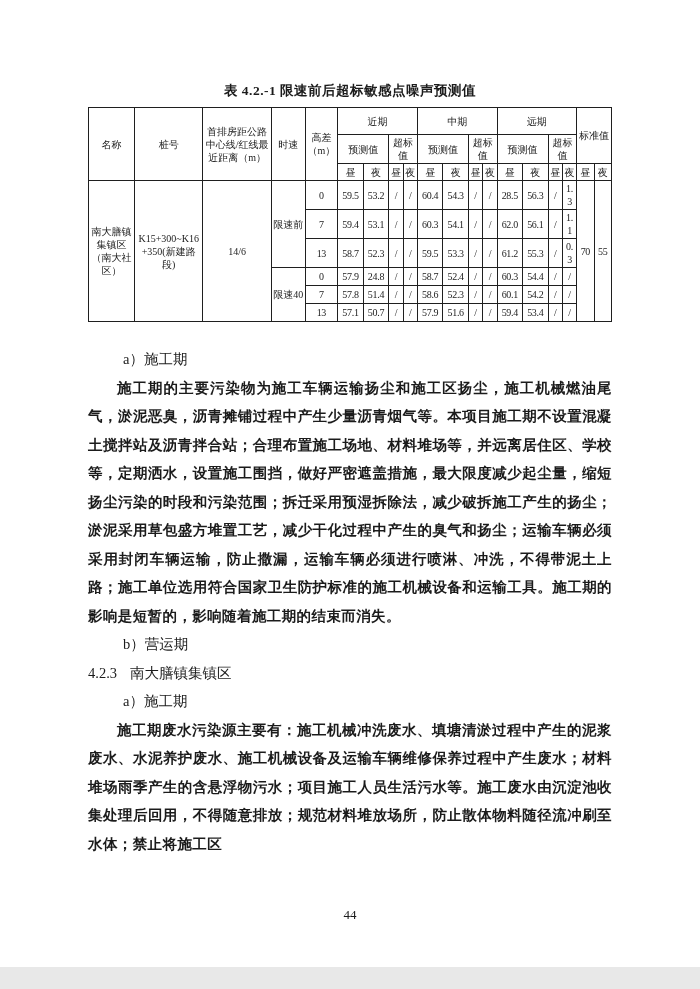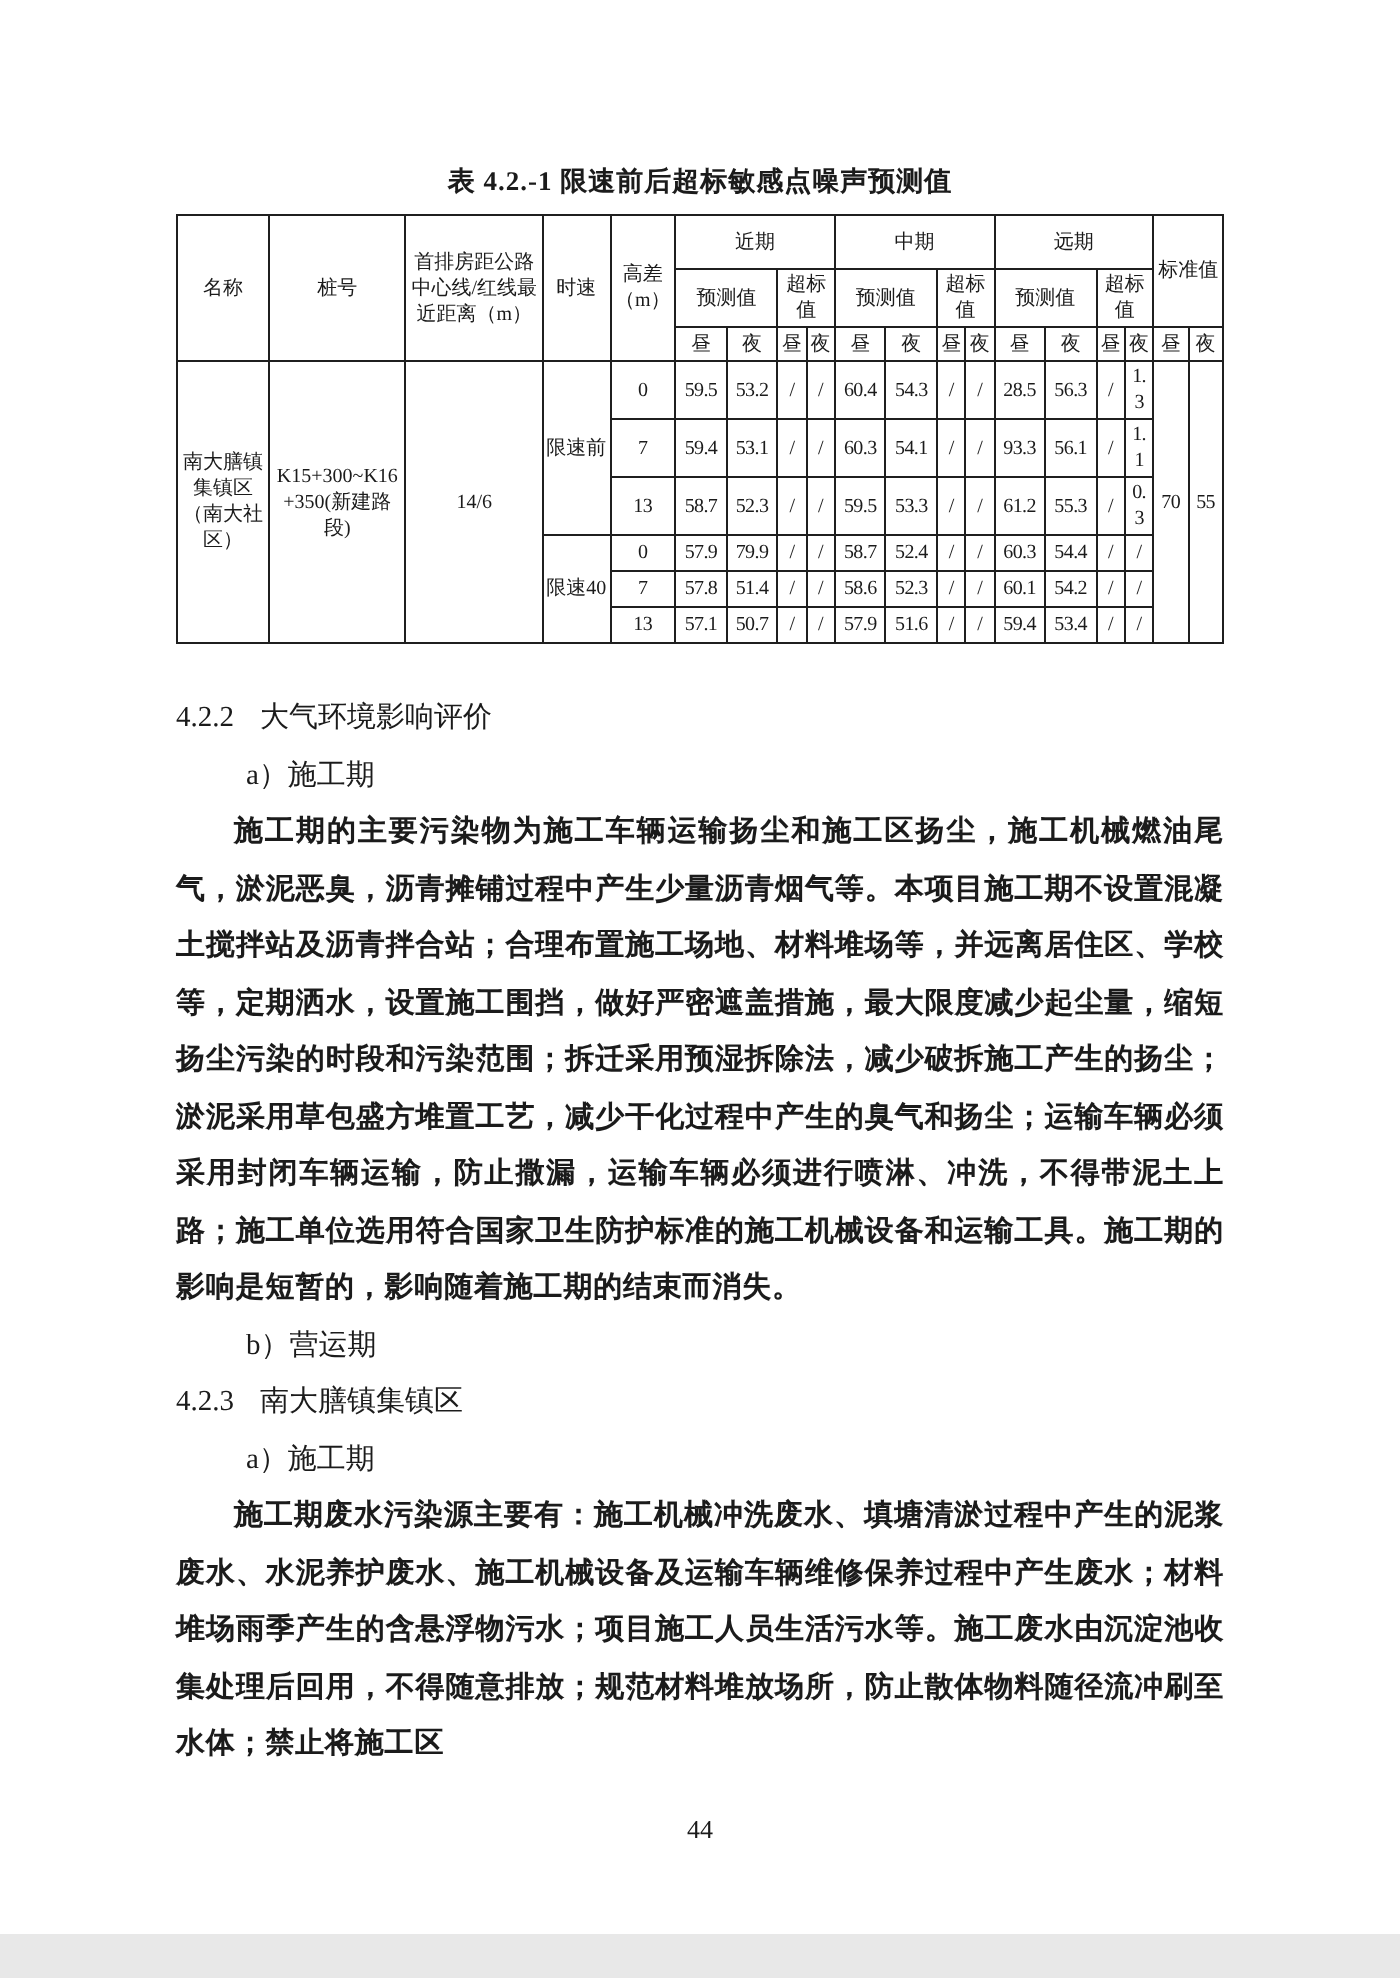--- a/index.html
+++ b/index.html
@@ -129,21 +129,21 @@
       <tr class="d">
         <td class="num">7</td>
         <td class="num">59.4</td>
         <td class="num">53.1</td>
         <td class="num">/</td>
         <td class="num">/</td>
         <td class="num">60.3</td>
         <td class="num">54.1</td>
         <td class="num">/</td>
         <td class="num">/</td>
-        <td class="num">93.3</td>
+        <td class="num">62.0</td>
         <td class="num">56.1</td>
         <td class="num">/</td>
         <td class="num">1.1</td>
       </tr>
       <tr class="d">
         <td class="num">13</td>
         <td class="num">58.7</td>
         <td class="num">52.3</td>
         <td class="num">/</td>
         <td class="num">/</td>
@@ -153,21 +153,21 @@
         <td class="num">/</td>
         <td class="num">61.2</td>
         <td class="num">55.3</td>
         <td class="num">/</td>
         <td class="num">0.3</td>
       </tr>
       <tr class="d">
         <td rowspan="3">限速40</td>
         <td class="num">0</td>
         <td class="num">57.9</td>
-        <td class="num">79.9</td>
+        <td class="num">24.8</td>
         <td class="num">/</td>
         <td class="num">/</td>
         <td class="num">58.7</td>
         <td class="num">52.4</td>
         <td class="num">/</td>
         <td class="num">/</td>
         <td class="num">60.3</td>
         <td class="num">54.4</td>
         <td class="num">/</td>
         <td class="num">/</td>
@@ -199,21 +199,20 @@
         <td class="num">/</td>
         <td class="num">59.4</td>
         <td class="num">53.4</td>
         <td class="num">/</td>
         <td class="num">/</td>
       </tr>
     </tbody>
   </table>
 
   <div class="content">
-    <h2 class="sec-heading"><span class="sec-num">4.2.2</span><span>大气环境影响评价</span></h2>
     <div class="sub-heading">a）施工期</div>
     <p class="para">施工期的主要污染物为施工车辆运输扬尘和施工区扬尘，施工机械燃油尾气，淤泥恶臭，沥青摊铺过程中产生少量沥青烟气等。本项目施工期不设置混凝土搅拌站及沥青拌合站；合理布置施工场地、材料堆场等，并远离居住区、学校等，定期洒水，设置施工围挡，做好严密遮盖措施，最大限度减少起尘量，缩短扬尘污染的时段和污染范围；拆迁采用预湿拆除法，减少破拆施工产生的扬尘；淤泥采用草包盛方堆置工艺，减少干化过程中产生的臭气和扬尘；运输车辆必须采用封闭车辆运输，防止撒漏，运输车辆必须进行喷淋、冲洗，不得带泥土上路；施工单位选用符合国家卫生防护标准的施工机械设备和运输工具。施工期的影响是短暂的，影响随着施工期的结束而消失。</p>
     <div class="sub-heading">b）营运期</div>
     <h2 class="sec-heading"><span class="sec-num">4.2.3</span><span>南大膳镇集镇区</span></h2>
     <div class="sub-heading">a）施工期</div>
     <p class="para">施工期废水污染源主要有：施工机械冲洗废水、填塘清淤过程中产生的泥浆废水、水泥养护废水、施工机械设备及运输车辆维修保养过程中产生废水；材料堆场雨季产生的含悬浮物污水；项目施工人员生活污水等。施工废水由沉淀池收集处理后回用，不得随意排放；规范材料堆放场所，防止散体物料随径流冲刷至水体；禁止将施工区</p>
   </div>
 
   <div class="page-number">44</div>
 

